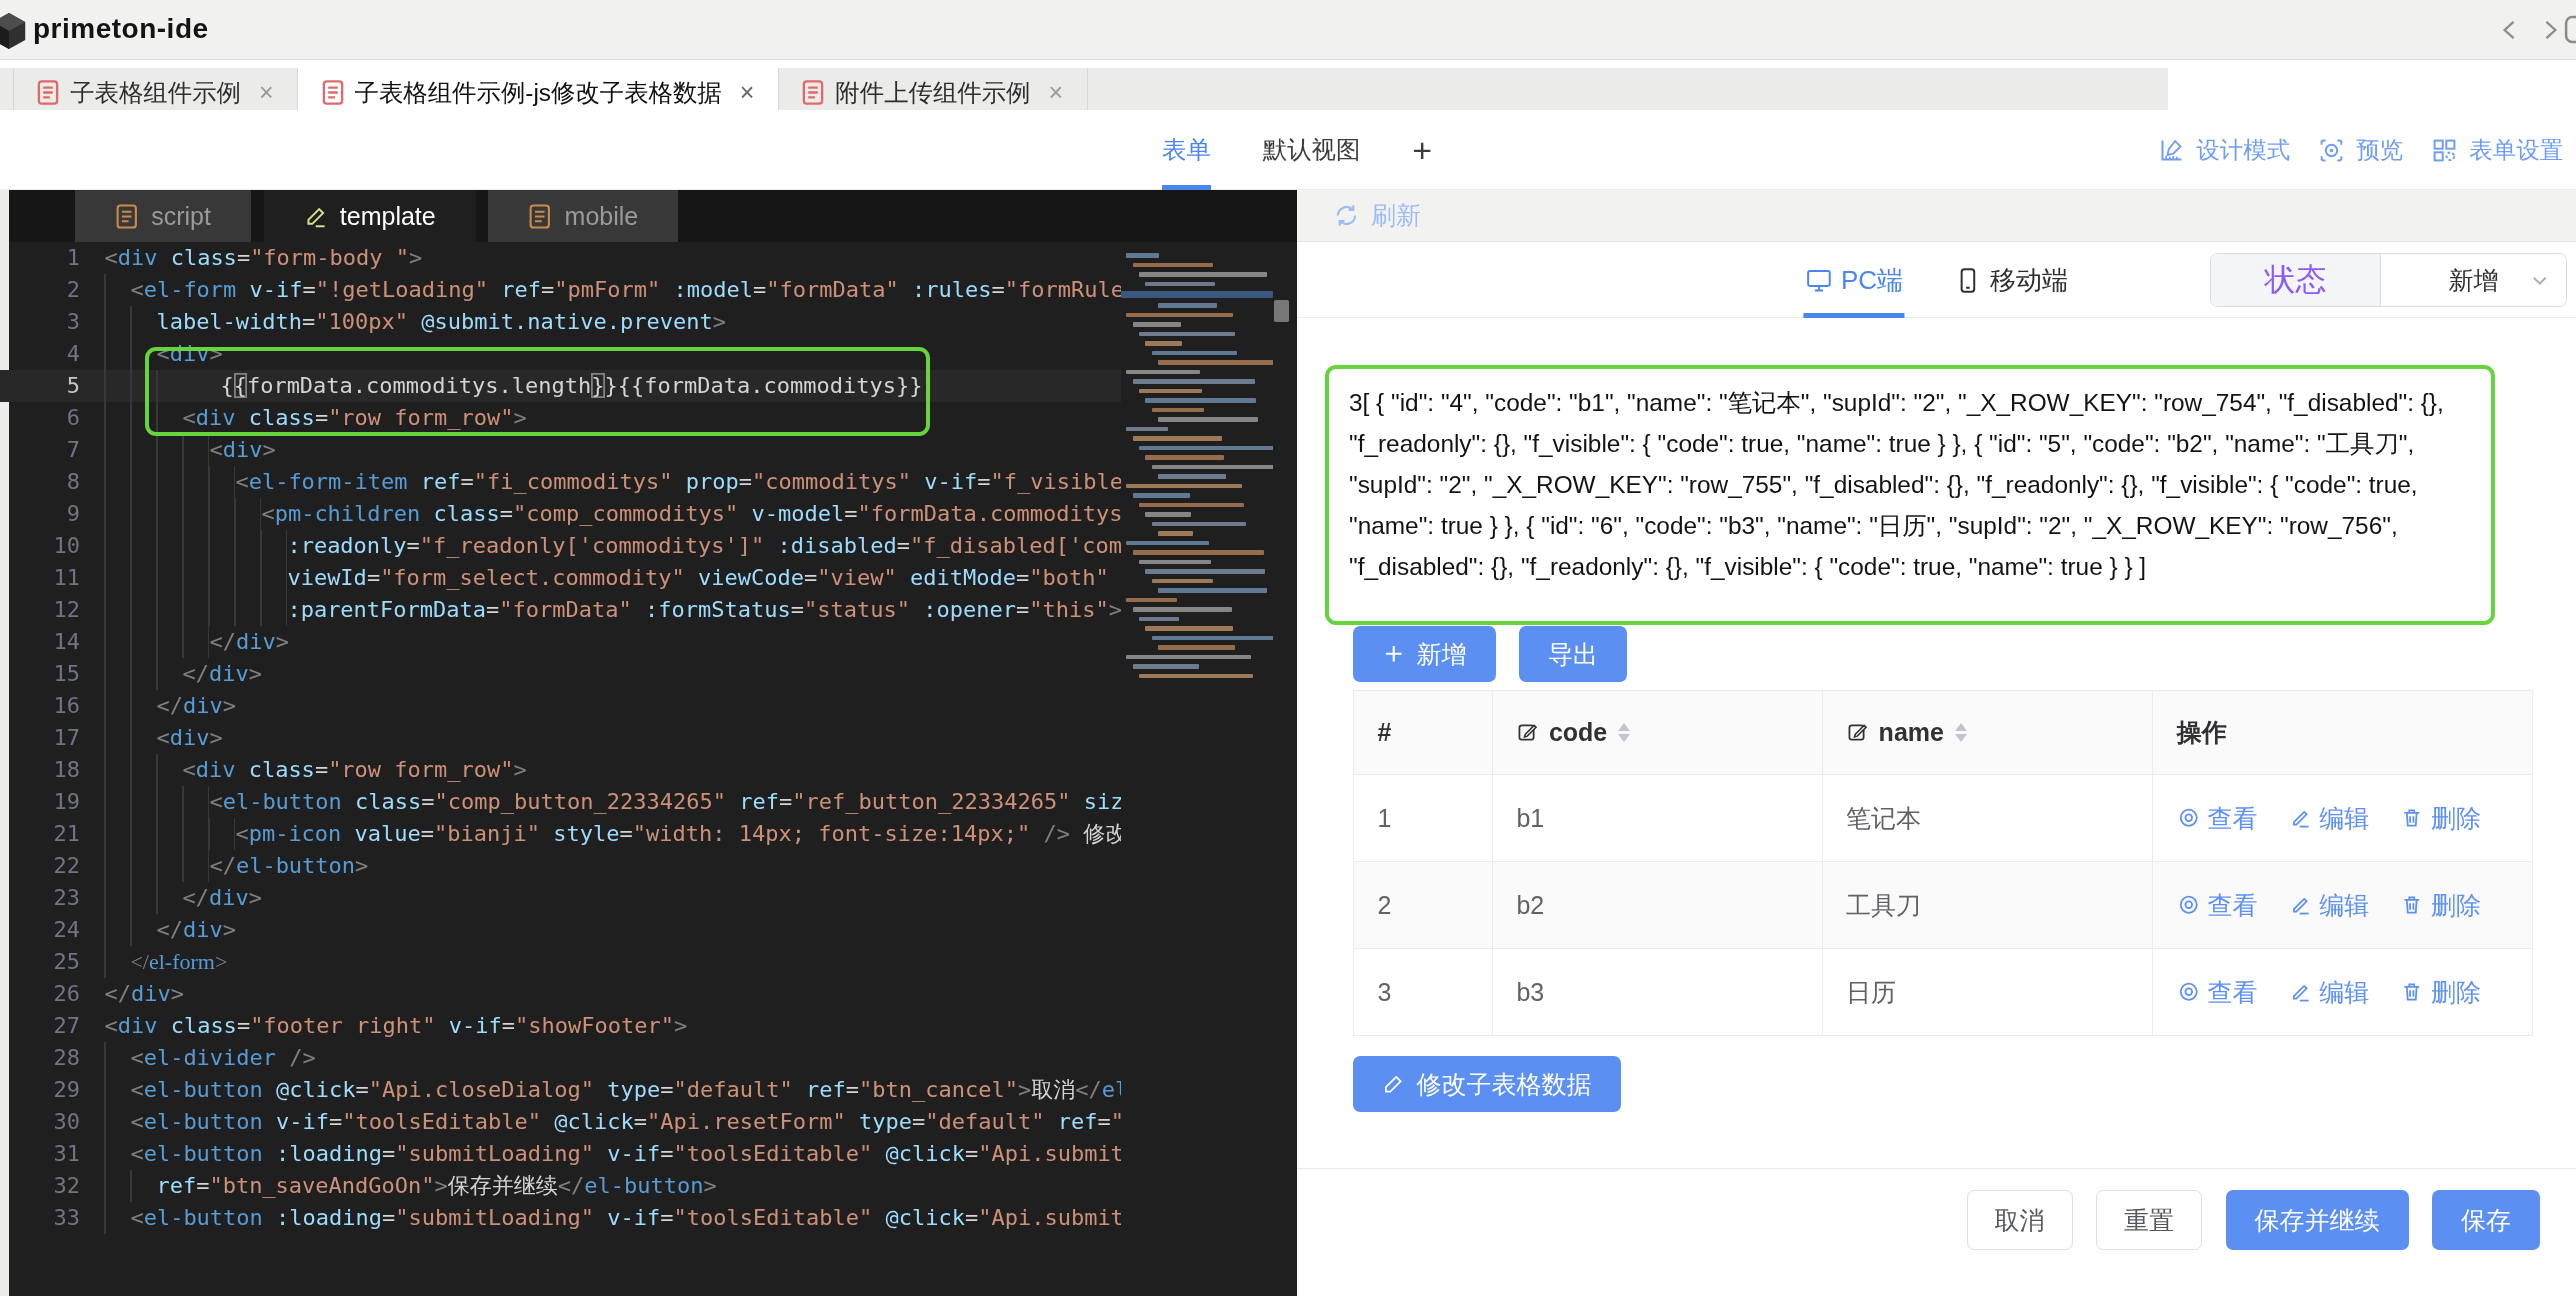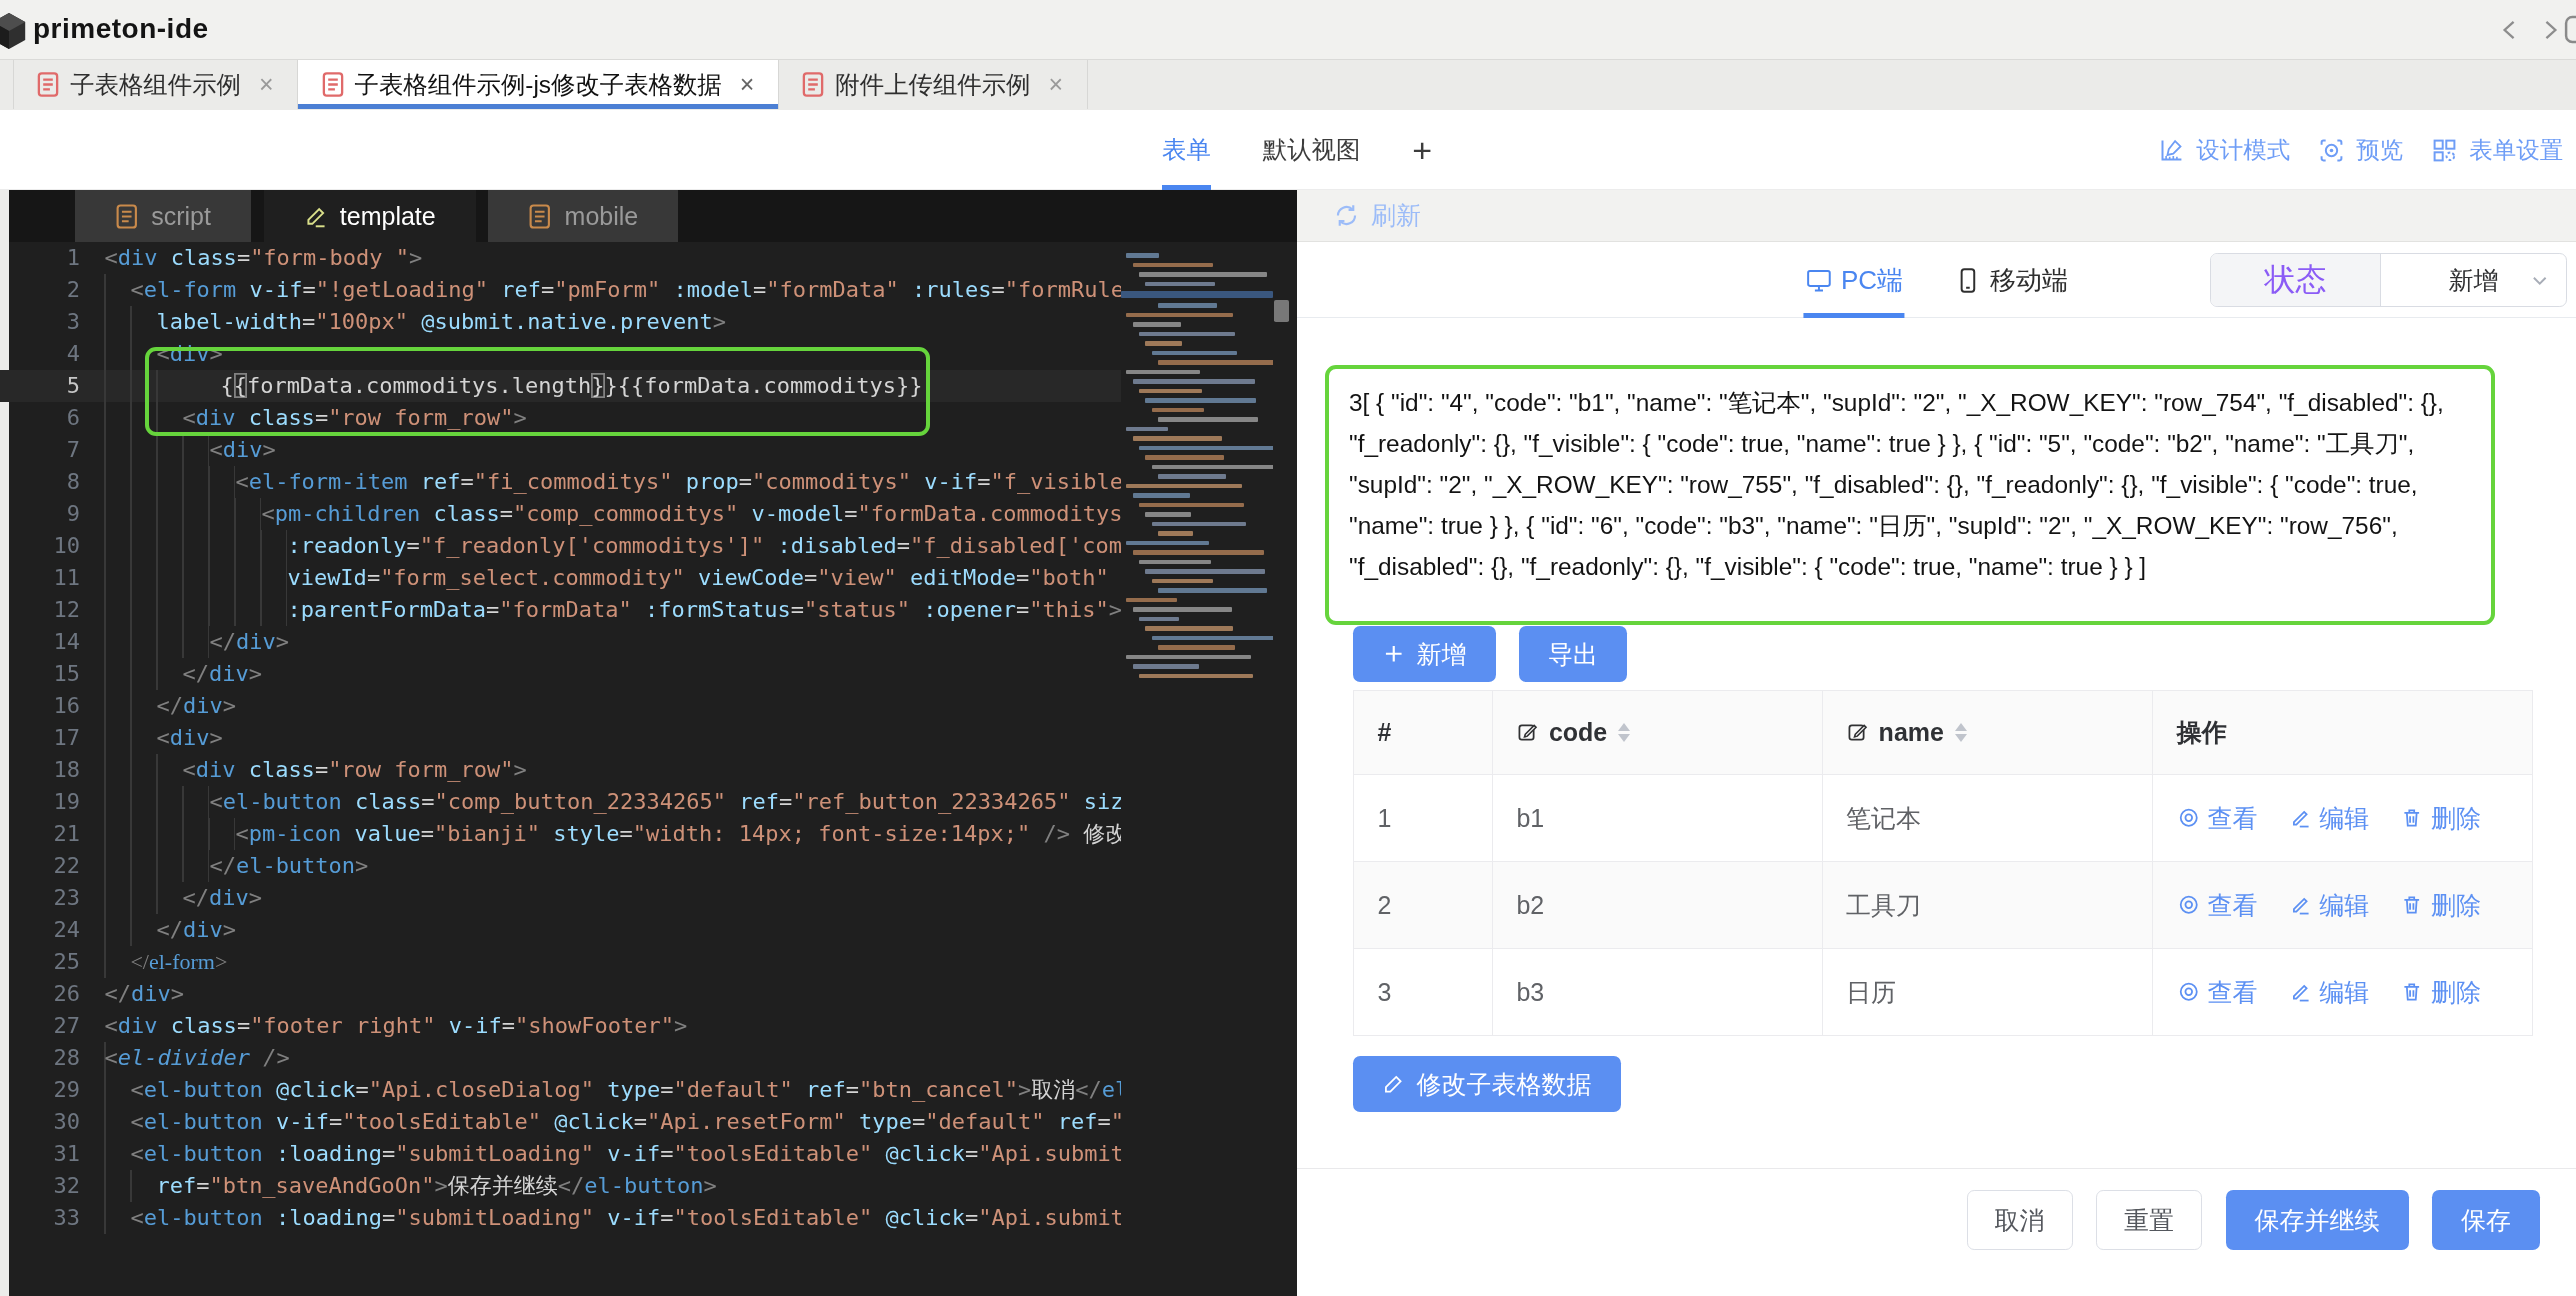--- a/index.html
+++ b/index.html
@@ -10,21 +10,21 @@
   
   #titlebar{position:absolute;left:0;top:0;width:2576px;height:60px;background:#f1f1ef;border-bottom:1.8px solid #dadad8;display:flex;align-items:center}
   #logo{position:absolute;left:-9px;top:11px;width:36px;height:40px}
   #apptitle{position:absolute;left:33px;top:12.7px;font-size:28px;font-weight:700;color:#141414;letter-spacing:0.5px}
   .navarrow{position:absolute;top:12.7px;width:34px;height:34px;color:#8d8d8d;cursor:pointer}
   #backbtn{left:2493px}
   #fwdbtn{left:2533px}
   #saveicn{position:absolute;left:2563px;top:13.6px;width:31px;height:31px}
 
   
-  #doctabs{position:absolute;left:0;top:60px;width:2576px;height:51px;background:#ebebe9;border-bottom:1.8px solid #cfcfcd;display:flex;padding-left:12.7px}
+  #doctabs{position:absolute;left:0;top:68px;width:2168px;height:51px;background:#ebebe9;border-bottom:1.8px solid #cfcfcd;display:flex;padding-left:12.7px}
   .dtab{height:49px;display:flex;align-items:center;padding:0 23.5px;border-right:0.9px solid #d7d7d5;position:relative;color:#2e2e2e;font-size:24.4px;cursor:pointer;background:#ebebe9}
   .dtab:first-child{border-left:0.9px solid #d7d7d5}
   .dtab.active{background:#ffffff;color:#111}
   .dtab.active::after{content:'';position:absolute;left:0;right:0;bottom:0;height:5.4px;background:#4c7fd4}
   .dtab .ticn{margin-right:11px}
   .dtab .x{margin-left:18px;color:#9a9a9a;font-size:25px;line-height:1}
   .dtab.active .x{color:#666}
 
   
   #viewnav{position:absolute;left:0;top:110px;width:2576px;height:80px;background:#fff;border-bottom:0.9px solid #ececec}
@@ -238,21 +238,21 @@
         <div class="cl"><span class="ln">17</span><span class="ct" style="padding-left: 52px; background-size: 52px 100%;"><span class="tk-p">&lt;</span><span class="tk-t">div</span><span class="tk-p">&gt;</span></span></div>
         <div class="cl"><span class="ln">18</span><span class="ct" style="padding-left: 78px; background-size: 78px 100%;"><span class="tk-p">&lt;</span><span class="tk-t">div</span><span class="tk-w"> </span><span class="tk-a">class</span><span class="tk-w">=</span><span class="tk-q">"row form_row"</span><span class="tk-p">&gt;</span></span></div>
         <div class="cl"><span class="ln">19</span><span class="ct" style="padding-left: 105px; background-size: 105px 100%;"><span class="tk-p">&lt;</span><span class="tk-t">el-button</span><span class="tk-w"> </span><span class="tk-a">class</span><span class="tk-w">=</span><span class="tk-q">"comp_button_22334265"</span><span class="tk-w"> </span><span class="tk-a">ref</span><span class="tk-w">=</span><span class="tk-q">"ref_button_22334265"</span><span class="tk-w"> </span><span class="tk-a">size</span></span></div>
         <div class="cl"><span class="ln">21</span><span class="ct" style="padding-left: 131px; background-size: 131px 100%;"><span class="tk-p">&lt;</span><span class="tk-t">pm-icon</span><span class="tk-w"> </span><span class="tk-a">value</span><span class="tk-w">=</span><span class="tk-q">"bianji"</span><span class="tk-w"> </span><span class="tk-a">style</span><span class="tk-w">=</span><span class="tk-q">"width: 14px; font-size:14px;"</span><span class="tk-w"> </span><span class="tk-p">/&gt;</span><span class="tk-w"> 修改</span></span></div>
         <div class="cl"><span class="ln">22</span><span class="ct" style="padding-left: 105px; background-size: 105px 100%;"><span class="tk-p">&lt;/</span><span class="tk-t">el-button</span><span class="tk-p">&gt;</span></span></div>
         <div class="cl"><span class="ln">23</span><span class="ct" style="padding-left: 78px; background-size: 78px 100%;"><span class="tk-p">&lt;/</span><span class="tk-t">div</span><span class="tk-p">&gt;</span></span></div>
         <div class="cl"><span class="ln">24</span><span class="ct" style="padding-left: 52px; background-size: 52px 100%;"><span class="tk-p">&lt;/</span><span class="tk-t">div</span><span class="tk-p">&gt;</span></span></div>
         <div class="cl"><span class="ln">25</span><span class="ct" style="padding-left: 26px; background-size: 26px 100%; font-family: Liberation Serif, serif;"><span class="tk-p">&lt;/</span><span class="tk-t">el-form</span><span class="tk-p">&gt;</span></span></div>
         <div class="cl"><span class="ln">26</span><span class="ct" style="padding-left: 0px; background-size: 0px 100%;"><span class="tk-p">&lt;/</span><span class="tk-t">div</span><span class="tk-p">&gt;</span></span></div>
         <div class="cl"><span class="ln">27</span><span class="ct" style="padding-left: 0px; background-size: 0px 100%;"><span class="tk-p">&lt;</span><span class="tk-t">div</span><span class="tk-w"> </span><span class="tk-a">class</span><span class="tk-w">=</span><span class="tk-q">"footer right"</span><span class="tk-w"> </span><span class="tk-a">v-if</span><span class="tk-w">=</span><span class="tk-q">"showFooter"</span><span class="tk-p">&gt;</span></span></div>
-        <div class="cl"><span class="ln">28</span><span class="ct" style="background-size: 26px 100%; font-style: italic;"><span class="tk-p">&lt;</span><span class="tk-t">el-divider</span><span class="tk-w"> </span><span class="tk-p">/&gt;</span></span></div>
+        <div class="cl"><span class="ln">28</span><span class="ct" style="padding-left: 26px; background-size: 26px 100%;"><span class="tk-p">&lt;</span><span class="tk-t">el-divider</span><span class="tk-w"> </span><span class="tk-p">/&gt;</span></span></div>
         <div class="cl"><span class="ln">29</span><span class="ct" style="padding-left: 26px; background-size: 26px 100%;"><span class="tk-p">&lt;</span><span class="tk-t">el-button</span><span class="tk-w"> </span><span class="tk-a">@click</span><span class="tk-w">=</span><span class="tk-q">"Api.closeDialog"</span><span class="tk-w"> </span><span class="tk-a">type</span><span class="tk-w">=</span><span class="tk-q">"default"</span><span class="tk-w"> </span><span class="tk-a">ref</span><span class="tk-w">=</span><span class="tk-q">"btn_cancel"</span><span class="tk-p">&gt;</span><span class="tk-w">取消</span><span class="tk-p">&lt;/</span><span class="tk-t">el-button</span></span></div>
         <div class="cl"><span class="ln">30</span><span class="ct" style="padding-left: 26px; background-size: 26px 100%;"><span class="tk-p">&lt;</span><span class="tk-t">el-button</span><span class="tk-w"> </span><span class="tk-a">v-if</span><span class="tk-w">=</span><span class="tk-q">"toolsEditable"</span><span class="tk-w"> </span><span class="tk-a">@click</span><span class="tk-w">=</span><span class="tk-q">"Api.resetForm"</span><span class="tk-w"> </span><span class="tk-a">type</span><span class="tk-w">=</span><span class="tk-q">"default"</span><span class="tk-w"> </span><span class="tk-a">ref</span><span class="tk-w">=</span><span class="tk-q">"btn_reset"</span></span></div>
         <div class="cl"><span class="ln">31</span><span class="ct" style="padding-left: 26px; background-size: 26px 100%;"><span class="tk-p">&lt;</span><span class="tk-t">el-button</span><span class="tk-w"> </span><span class="tk-a">:loading</span><span class="tk-w">=</span><span class="tk-q">"submitLoading"</span><span class="tk-w"> </span><span class="tk-a">v-if</span><span class="tk-w">=</span><span class="tk-q">"toolsEditable"</span><span class="tk-w"> </span><span class="tk-a">@click</span><span class="tk-w">=</span><span class="tk-q">"Api.submitForm"</span></span></div>
         <div class="cl"><span class="ln">32</span><span class="ct" style="padding-left: 52px; background-size: 52px 100%;"><span class="tk-a">ref</span><span class="tk-w">=</span><span class="tk-q">"btn_saveAndGoOn"</span><span class="tk-p">&gt;</span><span class="tk-w">保存并继续</span><span class="tk-p">&lt;/</span><span class="tk-t">el-button</span><span class="tk-p">&gt;</span></span></div>
         <div class="cl"><span class="ln">33</span><span class="ct" style="padding-left: 26px; background-size: 26px 100%;"><span class="tk-p">&lt;</span><span class="tk-t">el-button</span><span class="tk-w"> </span><span class="tk-a">:loading</span><span class="tk-w">=</span><span class="tk-q">"submitLoading"</span><span class="tk-w"> </span><span class="tk-a">v-if</span><span class="tk-w">=</span><span class="tk-q">"toolsEditable"</span><span class="tk-w"> </span><span class="tk-a">@click</span><span class="tk-w">=</span><span class="tk-q">"Api.submit"</span></span></div>
       </div>
     <div id="minimap">
         <div class="mmbar" style="margin-left: 5.4px; width: 33px; background: rgb(109, 137, 168);"></div>
         <div class="mmbar" style="margin-left: 11.8px; width: 80px; background: rgb(170, 122, 85);"></div>
         <div class="mmbar" style="margin-left: 18px; width: 128px; background: rgb(153, 153, 153);"></div>

